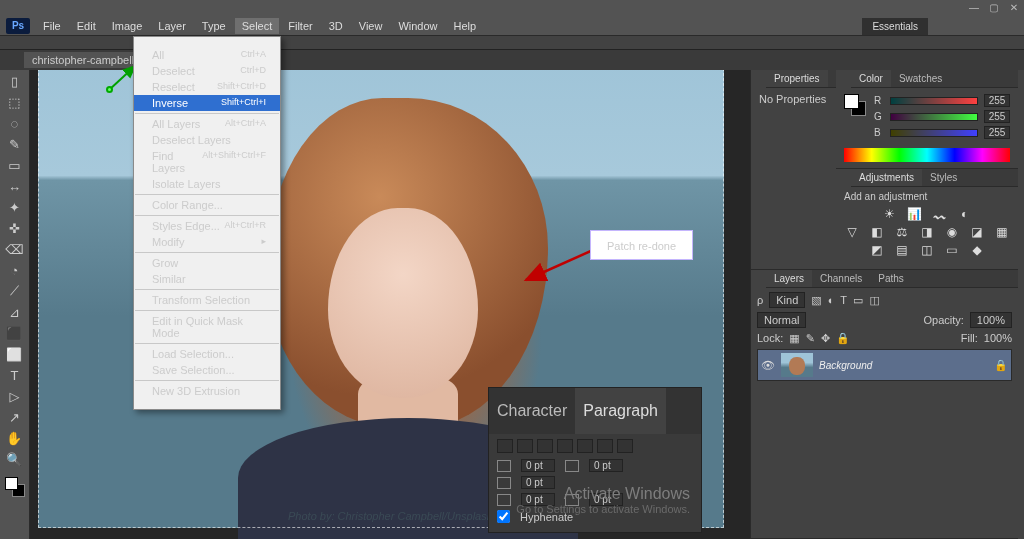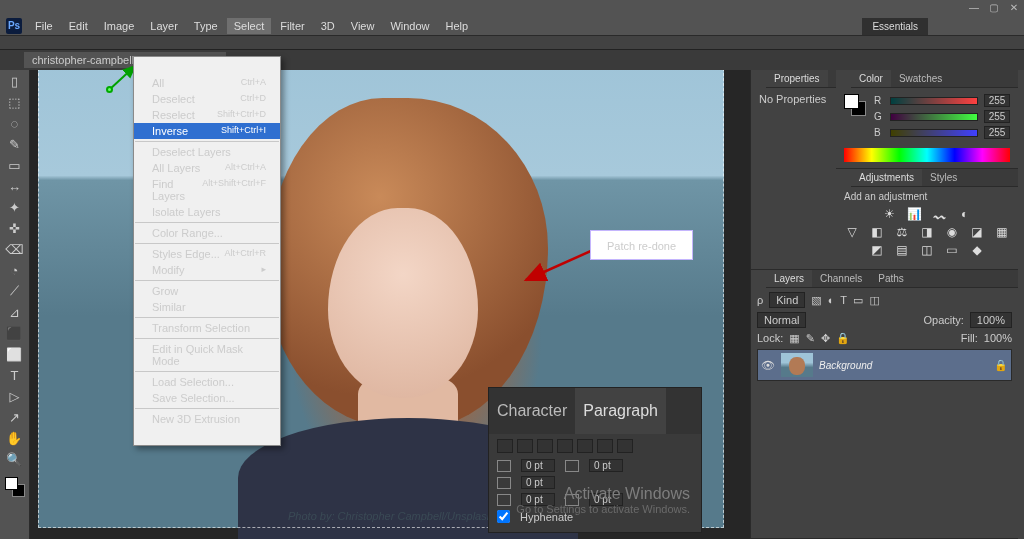--- a/index.html
+++ b/index.html
@@ -2,21 +2,21 @@
 <html><head>
 <meta charset="utf-8">
 <style>
 * { margin: 0; padding: 0; box-sizing: border-box; font-family: "Segoe UI", Tahoma, sans-serif; font-size: 11px; color: #ccc; }
 body { background: #535353; width: 1024px; height: 539px; overflow: hidden; position: relative; }
 
 
 .titlebar { height: 16px; background: #535353; display:flex; justify-content:flex-end; align-items:center; padding:0 4px; gap:8px;}
 .titlebar .winbtn { width:12px; height:12px; color:#bbb; font-size:10px; text-align:center; line-height:12px;}
 .menubar { height: 20px; background: #535353; display: flex; align-items: center; padding: 0 6px; gap: 2px; border-bottom: 1px solid #2a2a2a;}
-.menubar .logo { width:16px;height:16px; background:#0b1c3d; border-radius:2px; margin-right:4px; display:flex;align-items:center;justify-content:center;color:#6aa8ff;font-weight:bold;font-size:10px;}
+.menubar .logo { width:24px;height:16px; background:#0b1c3d; border-radius:2px; margin-right:4px; display:flex;align-items:center;justify-content:center;color:#6aa8ff;font-weight:bold;font-size:10px;}
 .menubar .mi { padding: 2px 7px; color: #ddd; cursor: default; }
 .menubar .mi.open { background:#6f6f6f; }
 .optbar { height: 14px; background: #424242; border-bottom:1px solid #222;}
 .tabbar { height: 20px; background: #3a3a3a; display:flex; align-items:center; padding-left: 24px;}
 .tabbar .tab { background:#535353; padding:2px 8px; color:#ddd; font-size:10px;}
 
 
 .work { position:absolute; top:70px; bottom:0; left:0; right:0; display:flex; }
 .toolbar { width: 30px; background: #535353; border-right:1px solid #2a2a2a; display:flex; flex-direction:column; align-items:center; padding-top:2px; gap:3px;}
 .toolbar .tool { width:22px; height:18px; display:flex; align-items:center; justify-content:center; color:#ccc; font-size:13px;}
@@ -36,21 +36,21 @@
 
 .hair { position:absolute; left:230px; top:40px; width:280px; height:330px; background:radial-gradient(circle at 40% 30%, #c98a59, #8a4f2e 70%);
   border-radius: 45% 55% 50% 50% / 55% 50% 60% 50%;}
 .face { position:absolute; left:290px; top:150px; width:150px; height:190px; background:radial-gradient(circle at 50% 35%, #f3d6c6, #dcb29c);
   border-radius: 48% 48% 50% 50% / 55% 55% 48% 48%;}
 .neck { position:absolute; left:320px; top:320px; width:100px; height:80px; background:#e1b9a2; border-radius: 20% 20% 30% 30%;}
 .shirt { position:absolute; left:200px; top:360px; width:340px; height:150px; background:#2e3346; border-radius: 50% 50% 0 0 / 40% 40% 0 0;}
 .credit { position:absolute; bottom:6px; left:250px; color:#3a4a55; font-style:italic; font-size:11px;}
 
 
-.dropdown { position:absolute; left:133px; top:36px; width:148px; background:#f0f0f0; border:1px solid #8a8a8a; box-shadow:3px 3px 6px rgba(0,0,0,.4); z-index:50; padding:18px 0;margin-top:20px;}
+.dropdown { position:absolute; left:133px; top:36px; width:148px; background:#f0f0f0; border:1px solid #8a8a8a; box-shadow:3px 3px 6px rgba(0,0,0,.4); z-index:50; padding:10px 0;}
 .dropdown .row { display:flex; justify-content:space-between; padding:2px 14px 2px 18px; color:#000; font-size:11px;}
 .dropdown .row.dis { color:#9a9a9a; }
 .dropdown .row.sel { background:#2f6fd0; color:#fff; }
 .dropdown .row.sel span{color:#fff;}
 .dropdown hr{border:none;border-top:1px solid #c8c8c8; margin:2px 1px;}
 .dropdown .arrow{font-size:9px;}
 
 
 .annot-box { position:absolute; left:560px; top:160px; background:#fff; border:1px solid #c4b5fd; padding:6px 16px; color:#000; font-size:14px; z-index:40;}
 .annot-arrow { position:absolute; z-index:39; }
@@ -173,26 +173,26 @@
     <div class="row dis">
       <span>Reselect</span>
       <span class="arrow">Shift+Ctrl+D</span>
     </div>
     <div class="row sel">
       <span>Inverse</span>
       <span class="arrow">Shift+Ctrl+I</span>
     </div>
     <hr>
     <div class="row dis">
-      <span>Deselect Layers</span>
-      <span class="arrow"></span>
-    </div>
-    <div class="row dis">
       <span>All Layers</span>
       <span class="arrow">Alt+Ctrl+A</span>
+    </div>
+    <div class="row dis">
+      <span>Deselect Layers</span>
+      <span class="arrow"></span>
     </div>
     <div class="row dis">
       <span>Find Layers</span>
       <span class="arrow">Alt+Shift+Ctrl+F</span>
     </div>
     <div class="row dis">
       <span>Isolate Layers</span>
       <span class="arrow"></span>
     </div>
     <hr>

